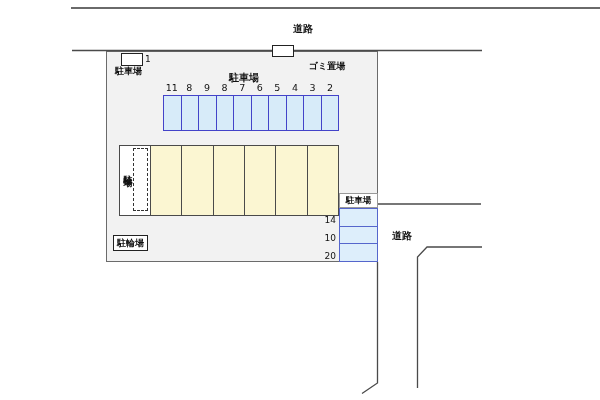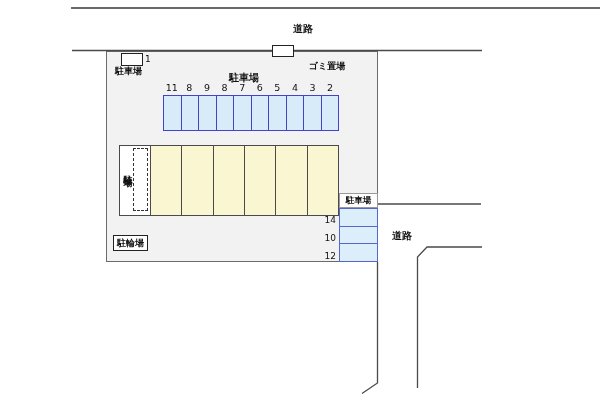--- a/index.html
+++ b/index.html
@@ -128,21 +128,21 @@
         <div class="cell"></div>
         <div class="cell"></div>
         <div class="cell"></div>
       </div>
   </div>
 
   <div class="abs stack-label-cell">駐車場</div>
   <div class="abs stack-nums">
       <span>14</span>
       <span>10</span>
-      <span>12</span>
+      <span>20</span>
     </div>
   <div class="abs stack">
       <div class="cell"></div>
       <div class="cell"></div>
       <div class="cell"></div>
     </div>
 
   <div class="abs bike-box-label">駐輪場</div>
 
   <div class="abs lbl lbl-lg" style="left:392px;top:230px;">道路</div>

